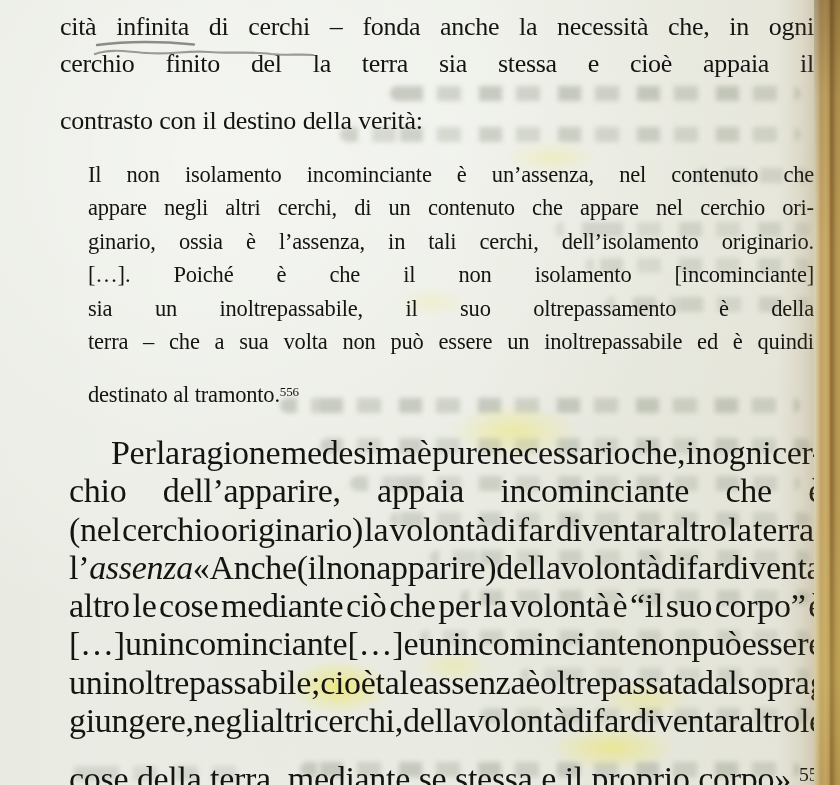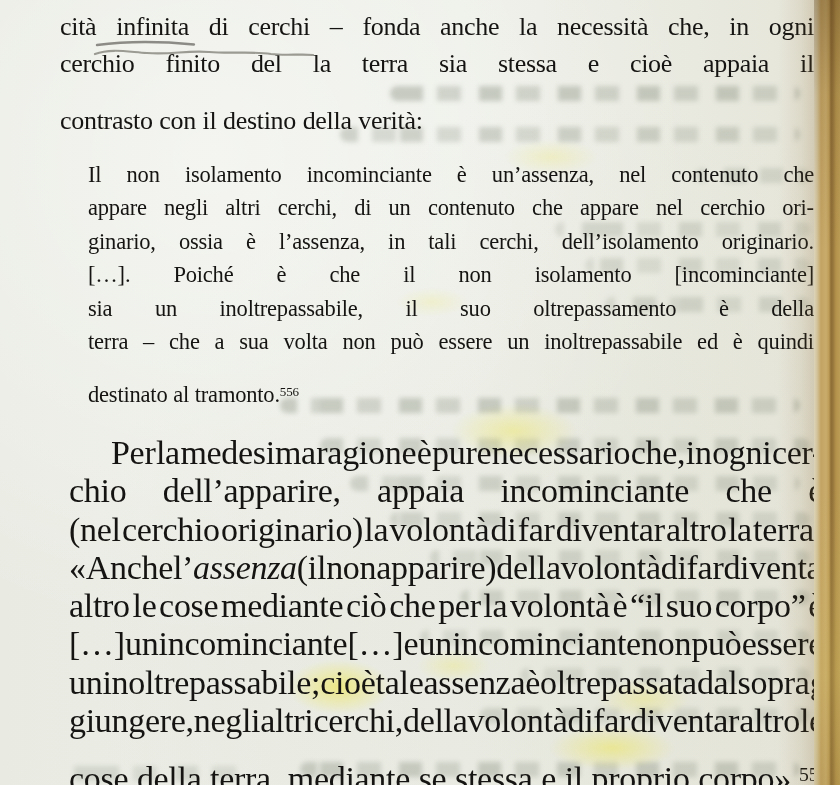--- a/index.html
+++ b/index.html
@@ -218,22 +218,22 @@
       <div class="tline end">
         <span>destinato</span>
         <span>al</span>
         <span>tramonto.<sup>556</sup></span>
       </div>
     </div>
   <div id="para2" class="block">
       <div class="tline">
         <span>Per</span>
         <span>la</span>
+        <span>ragione</span>
         <span>medesima</span>
-        <span>ragione</span>
         <span>è</span>
         <span>pure</span>
         <span>necessario</span>
         <span>che,</span>
         <span>in</span>
         <span>ogni</span>
         <span>cer-</span>
       </div>
       <div class="tline">
         <span>chio</span>
@@ -250,22 +250,22 @@
         <span>la</span>
         <span>volontà</span>
         <span>di</span>
         <span>far</span>
         <span>diventar</span>
         <span>altro</span>
         <span>la</span>
         <span>terra:</span>
       </div>
       <div class="tline">
+        <span>l’<i>assenza</i></span>
         <span>«Anche</span>
-        <span>l’<i>assenza</i></span>
         <span>(il</span>
         <span>non</span>
         <span>apparire)</span>
         <span>della</span>
         <span>volontà</span>
         <span>di</span>
         <span>far</span>
         <span>diventare</span>
       </div>
       <div class="tline">

